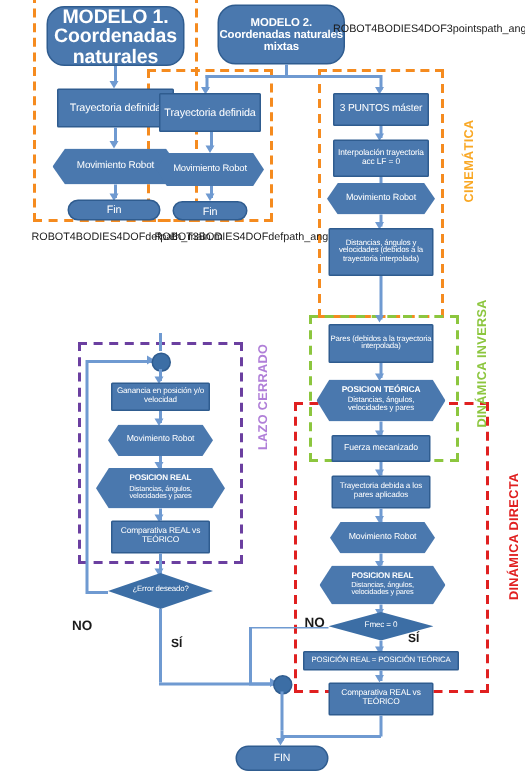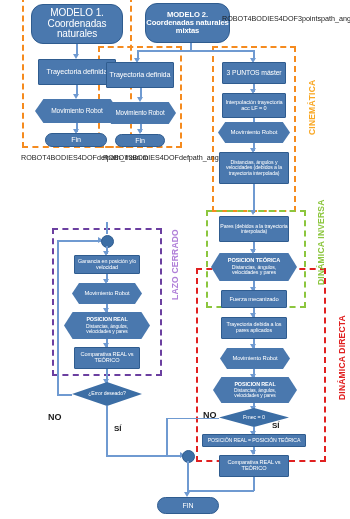--- a/index.html
+++ b/index.html
@@ -105,21 +105,21 @@
   <div class="group g-blue-solid" style="left:46px;top:222px;width:0px;height:0px;border:none;"></div>
 
   <div class="vtext" style="left:307px;top:135px;font-size:8.5px;color:#f9a825;">CINEMÁTICA</div>
 
   <div class="vtext" style="left:316px;top:285px;font-size:8.5px;color:#8cc63e;">DINÁMICA INVERSA</div>
 
   <div class="vtext" style="left:337px;top:400px;font-size:8.5px;color:#e02020;">DINÁMICA DIRECTA</div>
 
   <div class="vtext" style="left:170px;top:300px;font-size:8.5px;color:#b07fd8;">LAZO CERRADO</div>
 
-  <div class="node term" style="left:31px;top:4px;width:92px;height:40px;font-size:10px;font-weight:normal;border-radius:12px;">MODELO 1.
+  <div class="node term" style="left:31px;top:4px;width:92px;height:40px;font-size:13px;font-weight:bold;border-radius:12px;">MODELO 1.
 Coordenadas
 naturales</div>
   <div class="ln lnv" style="left:76px;top:44px;height:12px;"></div>
   <div class="arrow" style="left:73.2px;top:54px;"></div>
 
   <div class="node rect" style="left:38px;top:59px;width:78px;height:26px;font-size:7.2px;">Trayectoria
 definida</div>
   <div class="ln lnv" style="left:76px;top:85px;height:11px;"></div>
   <div class="arrow" style="left:73.2px;top:94px;"></div>
 

